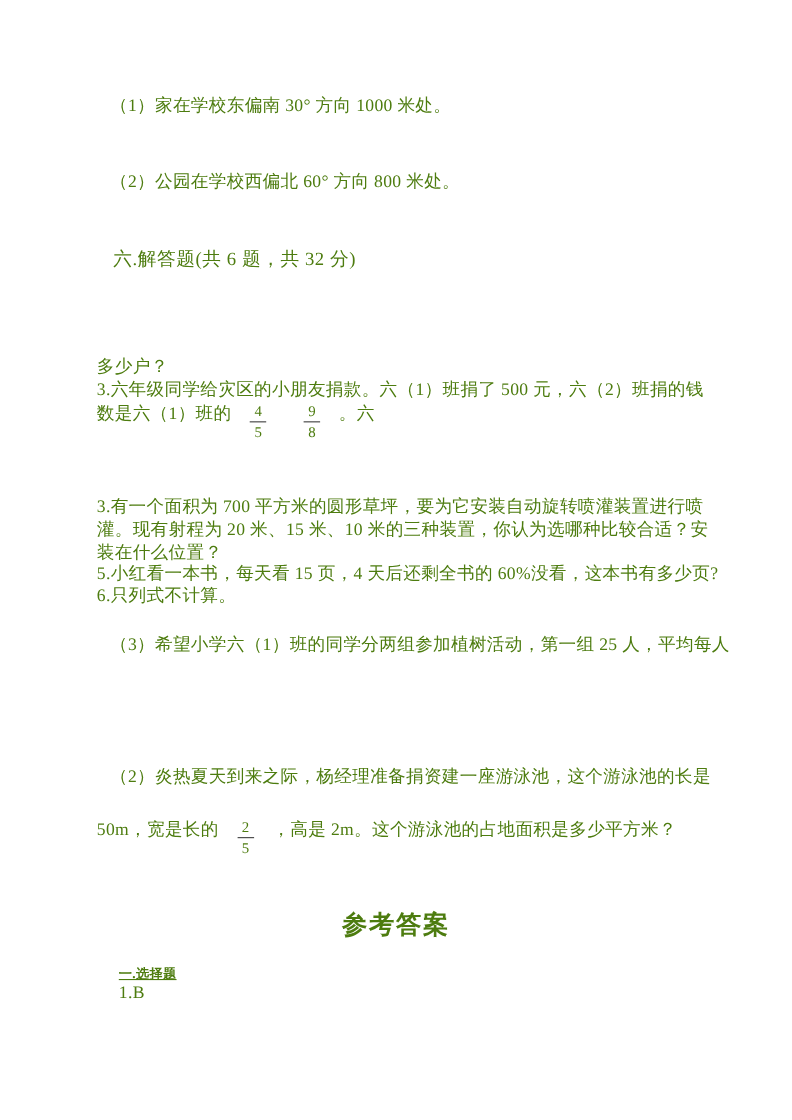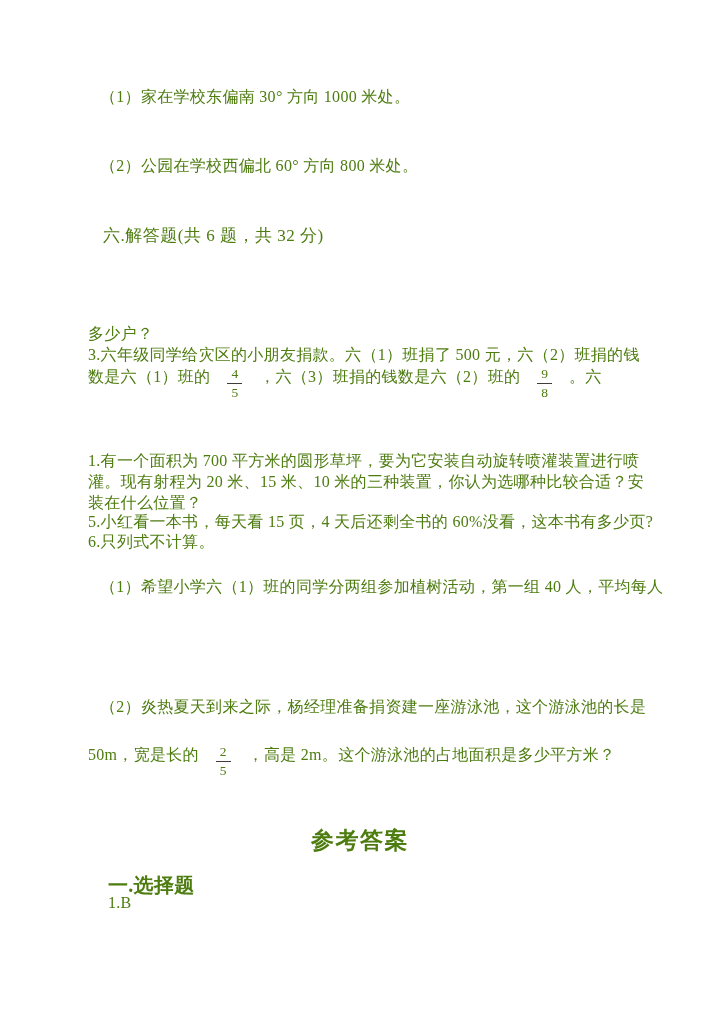--- a/index.html
+++ b/index.html
@@ -51,21 +51,22 @@
   .answers-title {
     left: 0;
     width: 100%;
     text-align: center;
     font-size: 23px;
     font-weight: bold;
     letter-spacing: 1.5px;
   }
   .answers-subheading {
     font-weight: bold;
-    font-size: 20px;
+    font-size: 12px;
+    text-decoration: underline;
   }
 </style>
 </head>
 <body>
 
 <div class="page">
 
   <div class="line" style="top:86px;left:100px">（1）家在学校东偏南 30° 方向 1000 米处。</div>
 
   <div class="line" style="top:155px;left:100px">（2）公园在学校西偏北 60° 方向 800 米处。</div>
@@ -76,38 +77,37 @@
   <div class="line" style="top:323px;left:88px">多少户？</div>
 
   <div class="line" style="top:344px;left:88px">3.六年级同学给灾区的小朋友捐款。六（1）班捐了 500 元，六（2）班捐的钱</div>
 
   <div class="line frac-line" style="top:366px;left:88px;height:42px">
     <span>数是六（1）班的</span>
     <span class="frac">
       <span class="num">4</span>
       <span class="den">5</span>
     </span>
-    <span>，六（3）班捐的钱数是六（2）班的</span>
     <span class="frac">
       <span class="num">9</span>
       <span class="den">8</span>
     </span>
     <span>。六</span>
   </div>
 
 
-  <div class="line" style="top:450px;left:88px">1.有一个面积为 700 平方米的圆形草坪，要为它安装自动旋转喷灌装置进行喷</div>
+  <div class="line" style="top:450px;left:88px">3.有一个面积为 700 平方米的圆形草坪，要为它安装自动旋转喷灌装置进行喷</div>
   <div class="line" style="top:471px;left:88px">灌。现有射程为 20 米、15 米、10 米的三种装置，你认为选哪种比较合适？安</div>
   <div class="line" style="top:492px;left:88px">装在什么位置？</div>
 
   <div class="line" style="top:511px;left:88px">5.小红看一本书，每天看 15 页，4 天后还剩全书的 60%没看，这本书有多少页?</div>
 
   <div class="line" style="top:531px;left:88px">6.只列式不计算。</div>
 
-  <div class="line" style="top:576px;left:100px">（1）希望小学六（1）班的同学分两组参加植树活动，第一组 40 人，平均每人</div>
+  <div class="line" style="top:576px;left:100px">（3）希望小学六（1）班的同学分两组参加植树活动，第一组 25 人，平均每人</div>
 
   <div class="line" style="top:696px;left:100px">（2）炎热夏天到来之际，杨经理准备捐资建一座游泳池，这个游泳池的长是</div>
 
   <div class="line frac-line" style="top:744px;left:88px;height:42px">
     <span>50m，宽是长的</span>
     <span class="frac">
       <span class="num">2</span>
       <span class="den">5</span>
     </span>
     <span>，高是 2m。这个游泳池的占地面积是多少平方米？</span>

